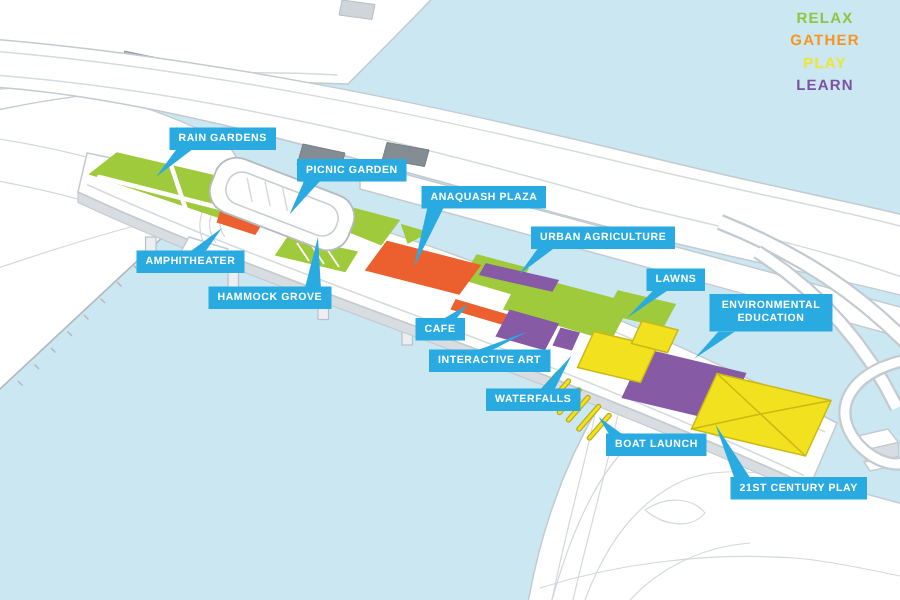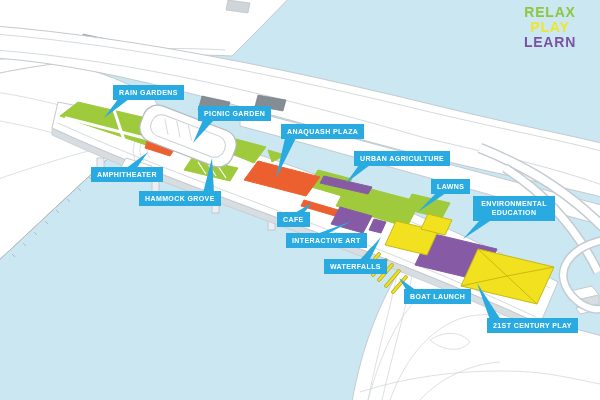--- a/index.html
+++ b/index.html
@@ -18,21 +18,21 @@
   .blockl{fill:#cfd5d9;stroke:#b2bac0;stroke-width:0.6;}
   .patch{stroke-width:1;}
   .whitepath{stroke:#ffffff;stroke-width:3;fill:none;stroke-linecap:round;}
   .hatch{stroke:#ffffff;stroke-width:1.2;fill:none;}
   
   .callout{position:absolute;color:#fff;font-size:7px;font-weight:bold;
            letter-spacing:0.4px;padding:3px 6px;line-height:1.35;white-space:nowrap;}
   .callout.wrap{white-space:normal;text-align:center;}
   
   .legend{position:absolute;left:505px;top:5px;width:90px;text-align:center;}
-  .legend-item{font-size:14px;font-weight:bold;letter-spacing:0.8px;line-height:15px;}
+  .legend-item{font-size:10px;font-weight:bold;letter-spacing:0.8px;line-height:15px;}
 </style>
 </head>
 <body>
 
 <div class="stage">
 
 <svg width="600" height="400" viewBox="0 0 600 400">
 
   <rect x="0" y="0" width="600" height="400" style="fill: rgb(203, 231, 242);"></rect>
 
@@ -192,17 +192,18 @@
 <div class="callout" style="left: 91px; top: 167px; background: rgb(41, 171, 226); color: rgb(255, 255, 255);">AMPHITHEATER</div>
 <div class="callout" style="left: 139px; top: 191px; background: rgb(41, 171, 226); color: rgb(255, 255, 255);">HAMMOCK GROVE</div>
 <div class="callout" style="left: 277px; top: 212px; background: rgb(41, 171, 226); color: rgb(255, 255, 255);">CAFE</div>
 <div class="callout" style="left: 286px; top: 233px; background: rgb(41, 171, 226); color: rgb(255, 255, 255);">INTERACTIVE ART</div>
 <div class="callout" style="left: 324px; top: 259px; background: rgb(41, 171, 226); color: rgb(255, 255, 255);">WATERFALLS</div>
 <div class="callout" style="left: 404px; top: 289px; background: rgb(41, 171, 226); color: rgb(255, 255, 255);">BOAT LAUNCH</div>
 <div class="callout" style="left: 487px; top: 318px; background: rgb(41, 171, 226); color: rgb(255, 255, 255);">21ST CENTURY PLAY</div>
 
 <div class="legend">
   <div class="legend-item" style="color: rgb(141, 198, 63);">RELAX</div>
+  <div class="legend-item" style="color: rgb(247, 148, 30);">GATHER</div>
   <div class="legend-item" style="color: rgb(239, 229, 47);">PLAY</div>
   <div class="legend-item" style="color: rgb(123, 82, 162);">LEARN</div>
 </div>
 
 </div>
 
 </body></html>

